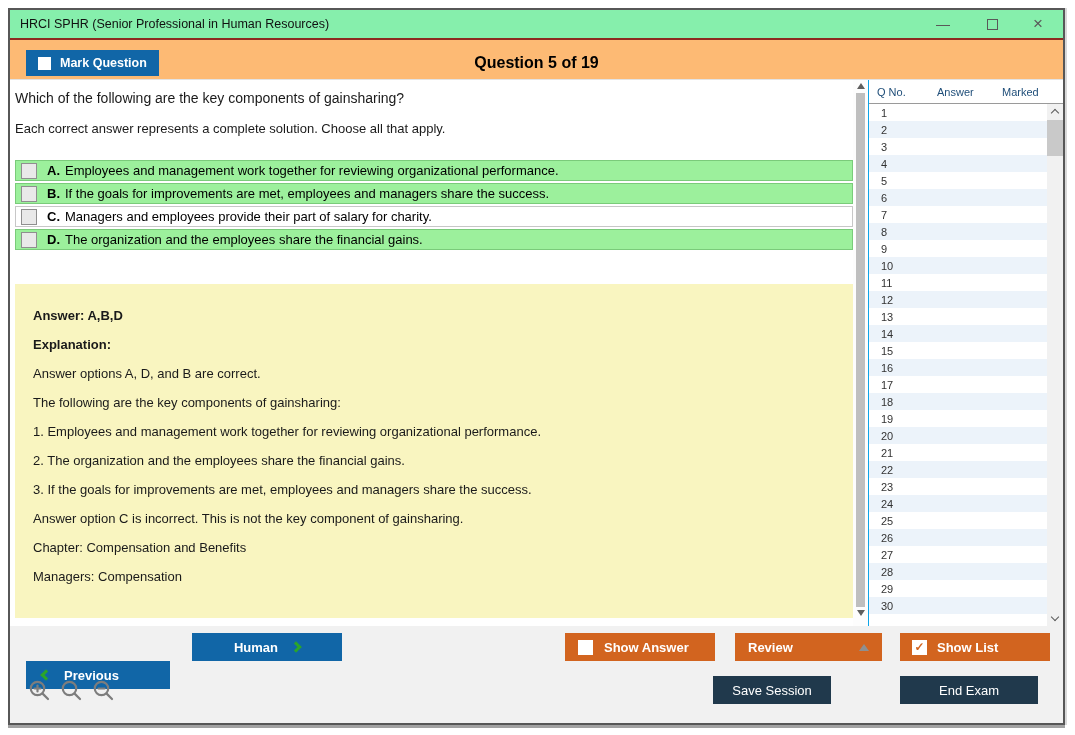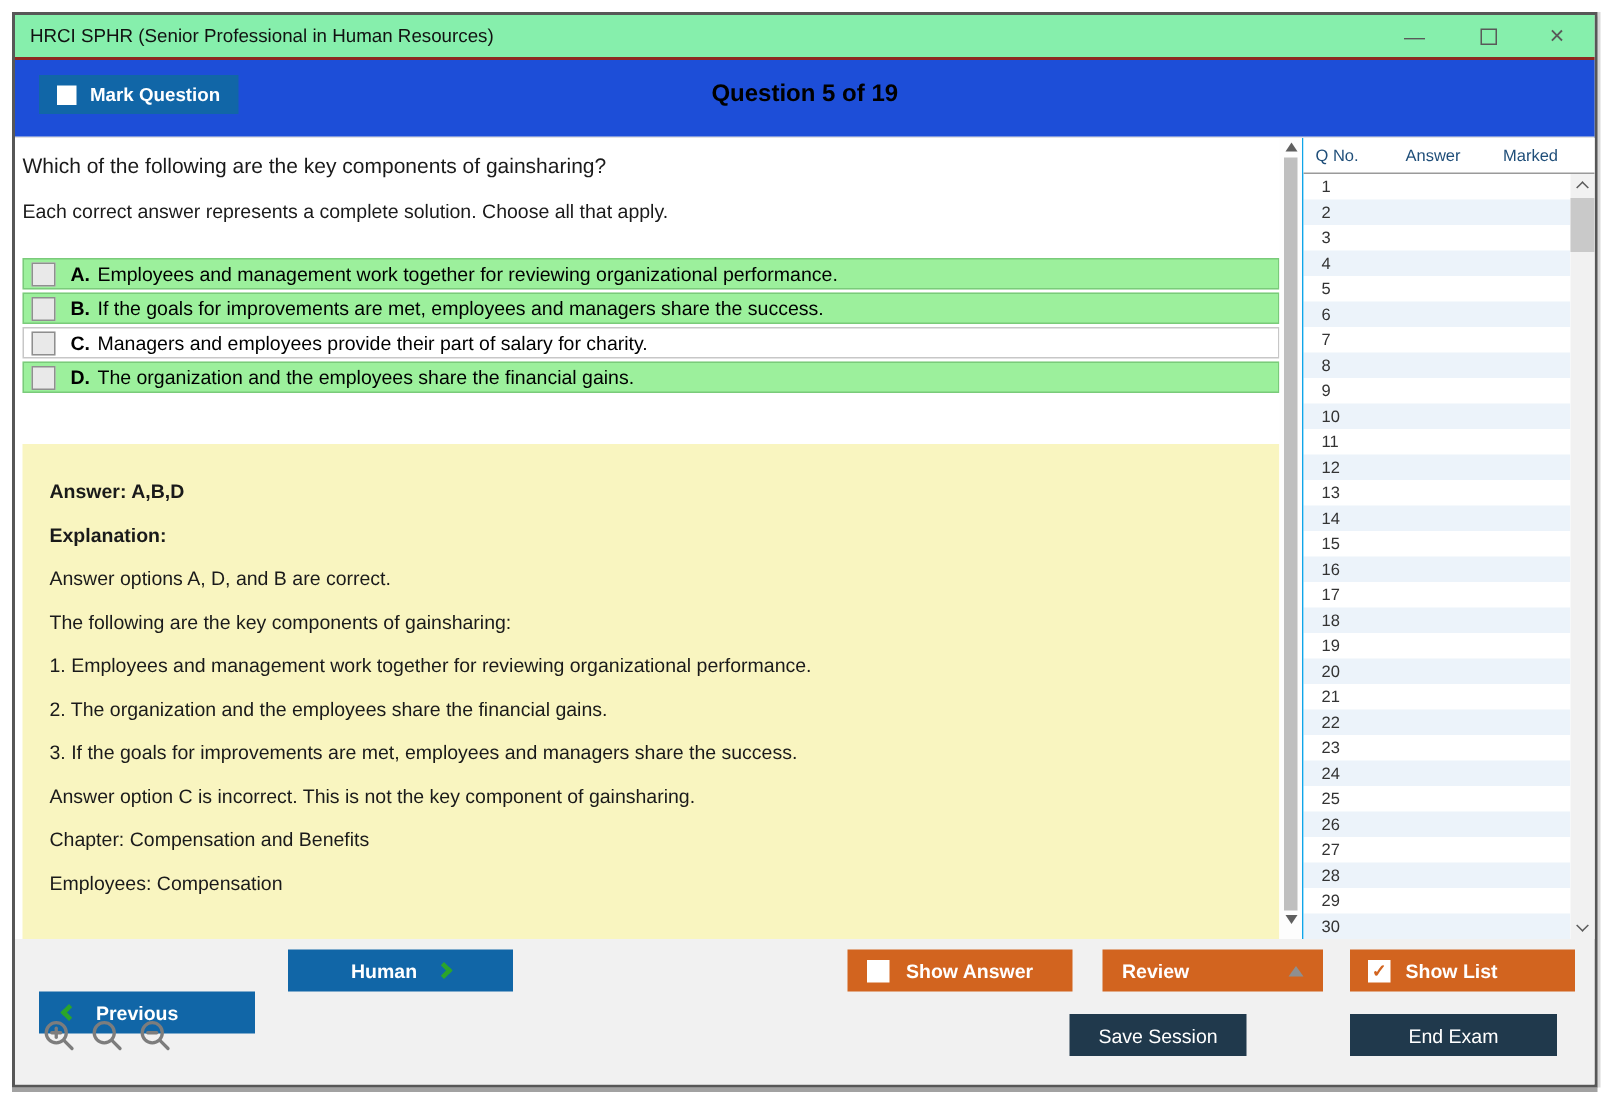--- a/index.html
+++ b/index.html
@@ -16,21 +16,21 @@
     font-size:12.5px; color:#111; }
   .wc { position:absolute; top:3px; width:30px; height:22px; display:flex;
     align-items:center; justify-content:center; color:#595959; cursor:default; }
   .wc-min { right:105px; font-size:14px; }
   .wc-max { right:56px; }
   .wc-max .sq { width:11px; height:11px; border:1.5px solid #595959; display:block; }
   .wc-close { right:10px; font-size:17px; }
   .redline { height:2px; background:var(--title-red,#8e2a21); flex:0 0 auto; }
 
   
-  .headerstrip { height:52px; background:#1d4ed8; position:relative; flex:0 0 auto;
+  .headerstrip { height:40px; background:#fdba74; position:relative; flex:0 0 auto;
     border-bottom:1px solid #e3e3e3; }
   .btn { display:flex; align-items:center; cursor:pointer; color:#fff;
     font-size:13px; border:none; }
   .mark-btn { position:absolute; left:16px; top:10px; height:26px; padding:0 12px;
     background:var(--accent-blue,#1166a7); font-weight:700; font-size:12.5px; gap:9px; }
   .cbx { width:13px; height:13px; background:#fff; display:inline-flex;
     align-items:center; justify-content:center; flex:0 0 auto; }
   .cbx.big { width:15px; height:15px; }
   .cbx .tick { color:var(--accent-orange,#d2641f); font-weight:700; font-size:12px;
     line-height:1; }
@@ -163,21 +163,21 @@
       <div class="explanation" id="explanation-box">
           <p class="bold">Answer: A,B,D</p>
           <p class="bold">Explanation:</p>
           <p>Answer options A, D, and B are correct.</p>
           <p>The following are the key components of gainsharing:</p>
           <p>1. Employees and management work together for reviewing organizational performance.</p>
           <p>2. The organization and the employees share the financial gains.</p>
           <p>3. If the goals for improvements are met, employees and managers share the success.</p>
           <p>Answer option C is incorrect. This is not the key component of gainsharing.</p>
           <p>Chapter: Compensation and Benefits</p>
-          <p>Employees: Compensation</p>
+          <p>Managers: Compensation</p>
         </div>
     </div>
 
     <div class="rightpanel">
       <div class="v-scrollbar">
         <span class="tri-up"></span>
         <span class="v-thumb"></span>
         <span class="tri-down" style="position:absolute;bottom:107px;"></span>
       </div>
       <div class="qtable">

